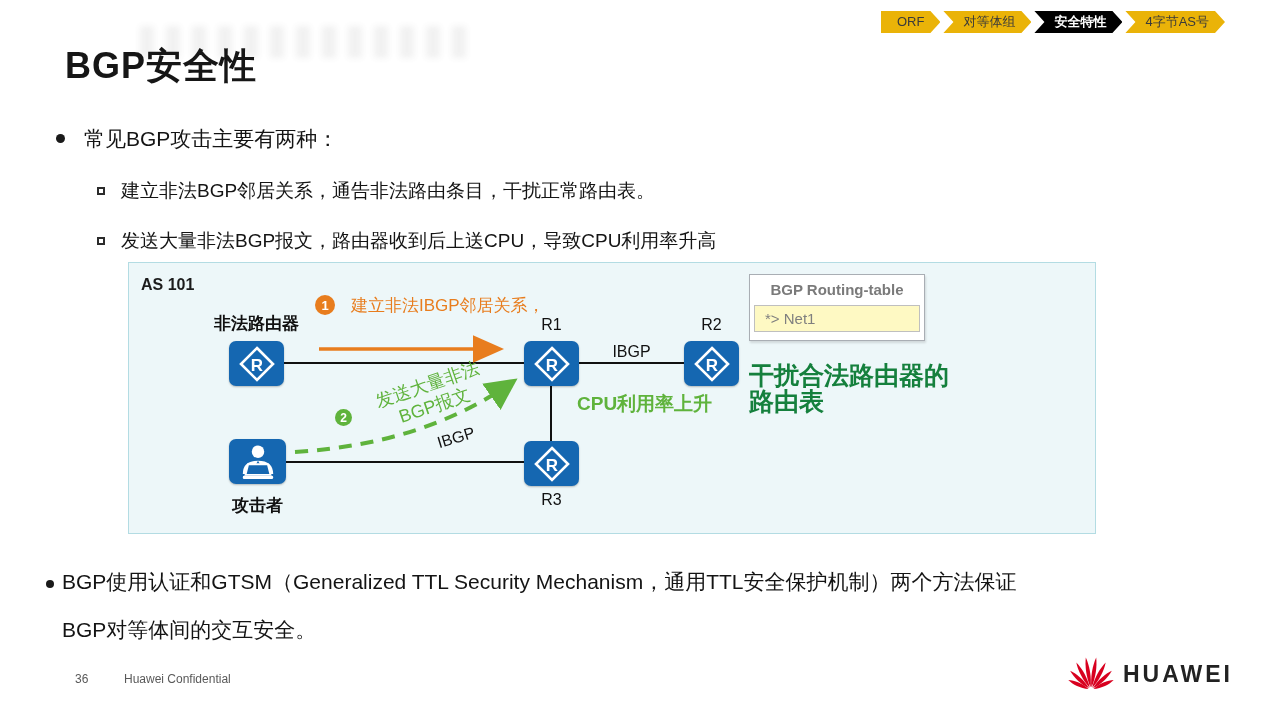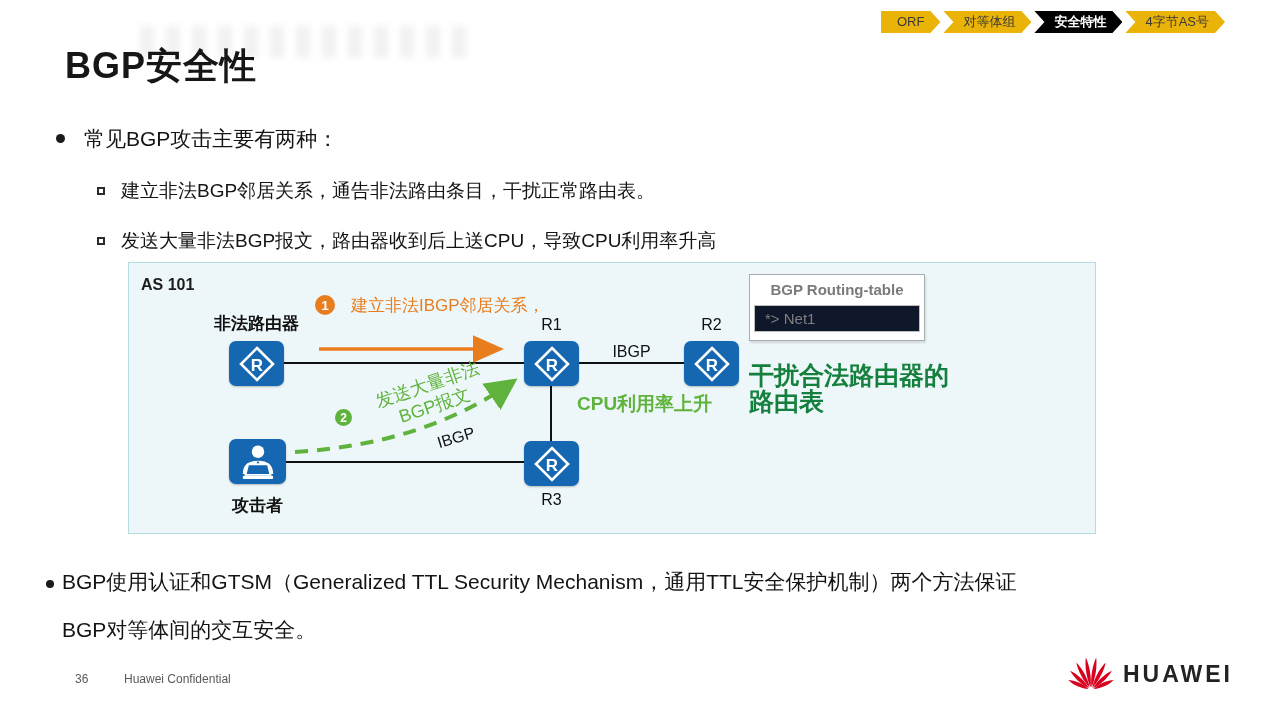--- a/index.html
+++ b/index.html
@@ -66,21 +66,21 @@
   .cpu-text { position:absolute; left:448px; top:128px; font-size:19px; font-weight:700; color:#5fb33c; white-space:nowrap; }
   .disturb-text { position:absolute; left:620px; top:99px; font-size:25px; line-height:26px; font-weight:700; color:#15803d; white-space:nowrap; }
   .ibgp-tilt { position:absolute; left:308px; top:166px; font-size:16px; color:#111; transform:rotate(-17deg); }
 
   .rt-box {
     position:absolute; left:620px; top:11px; width:176px; background:#ffffff;
     border:1.5px solid #a9aeb4; box-shadow:1px 2px 2px rgba(0,0,0,.12); padding-bottom:8px;
   }
   .rt-title { text-align:center; font-size:15px; font-weight:700; color:#7a7a7a; padding:6px 0 7px; }
   .rt-row {
-    margin:0 4px; background:#0f172a; border:1px solid #bfbfbf;
+    margin:0 4px; background:#fef9c3; border:1px solid #bfbfbf;
     font-size:15px; color:#7f7f7f; padding:4px 10px; white-space:nowrap;
   }
 
   
   .footer-text { position:absolute; top:672px; font-size:12px; color:#595959; }
   .logo { position:absolute; left:1068px; top:655px; display:flex; align-items:center; gap:9px; }
   .logo-word { font-size:23px; font-weight:700; letter-spacing:3px; color:#222;text-align:right; }
 </style>
 </head>
 <body>

